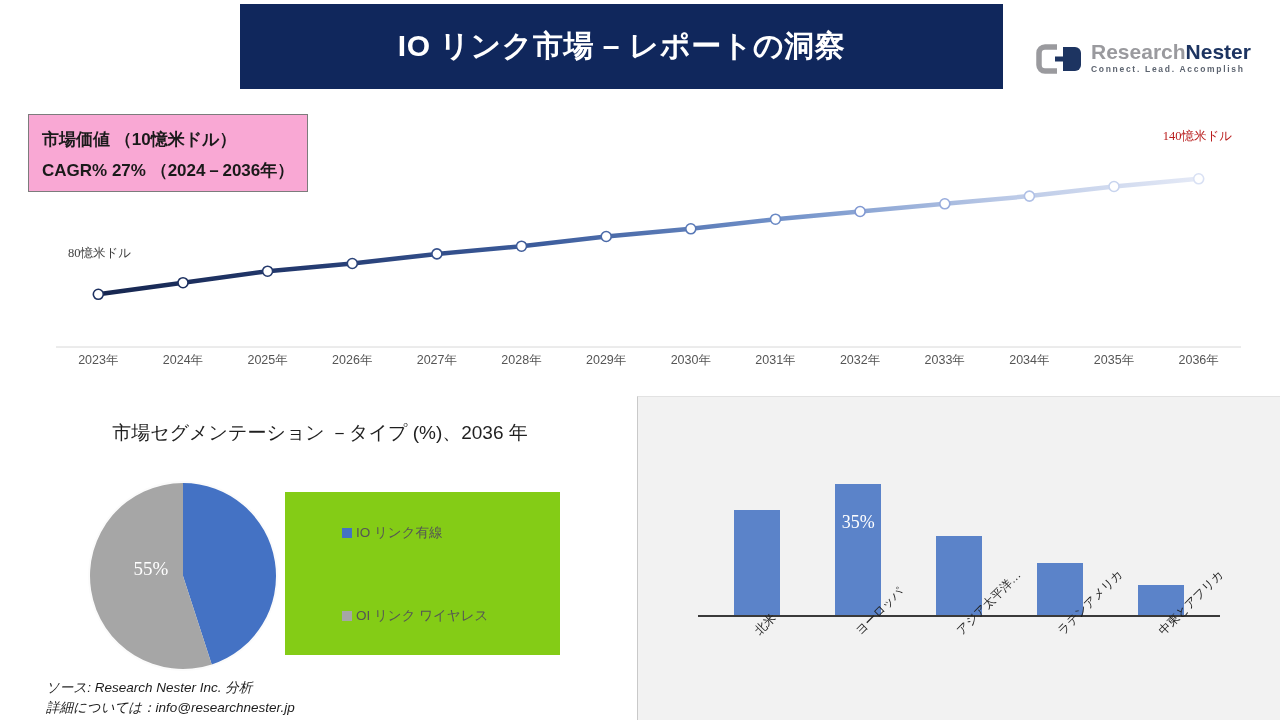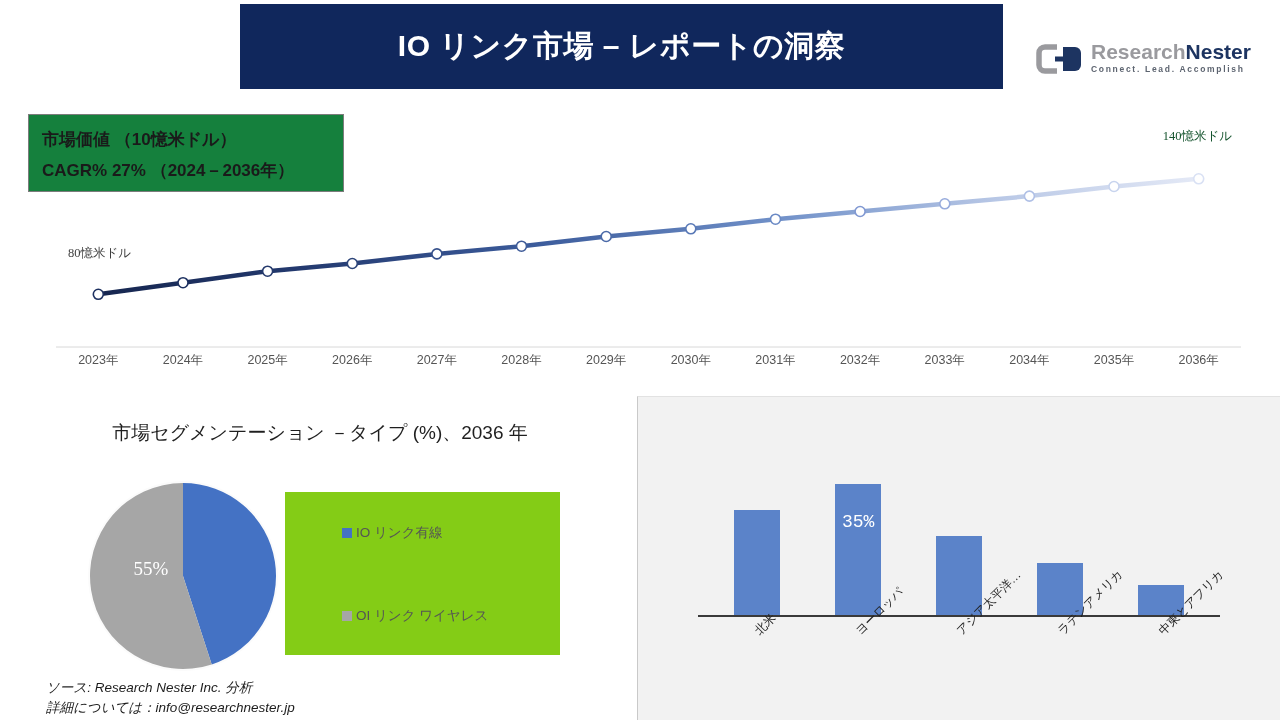--- a/index.html
+++ b/index.html
@@ -73,24 +73,24 @@
     letter-spacing: 1.7px;
     margin-top: 2px;
     white-space: nowrap;
   }
 
   
   #value-box {
     position: absolute;
     left: 28px;
     top: 114px;
-    width: 316px;
+    width: 280px;
     height: 78px;
     border: 1.5px solid #7c7c7c;
-    background: #15803d;
+    background: #f9a8d4;
     box-sizing: border-box;
     padding: 9px 0 0 13px;
   }
   #value-box .line {
     font-size: 17px;
     font-weight: bold;
     color: #1a1a1a;
     line-height: 1.85;
     white-space: nowrap;
   }
@@ -101,21 +101,21 @@
     left: 0;
     top: 95px;
     width: 1280px;
     height: 290px;
   }
   #label-top-right {
     position: absolute;
     right: 48px;
     top: 33px;
     font-size: 12.5px;
-    color: #14532d;
+    color: #b91c1c;
     font-family: "Liberation Serif", "DejaVu Serif", serif;
     white-space: nowrap;
   }
   #label-left {
     position: absolute;
     left: 68px;
     top: 150px;
     font-size: 12.5px;
     color: #3f3f3f;
     font-family: "Liberation Serif", "DejaVu Serif", serif;
@@ -267,21 +267,21 @@
     position: relative;
   }
   .bar-pct {
     position: absolute;
     left: 0;
     width: 100%;
     text-align: center;
     top: 28px;
     color: #ffffff;
     font-size: 18px;
-    font-family: Liberation Mono, monospace;
+    font-family: Liberation Serif, serif;
   }
   #bars-baseline {
     position: absolute;
     left: 60px;
     top: 218px;
     width: 522px;
     height: 2px;
     background: #3a3a3a;
   }
   #bar-cats {

